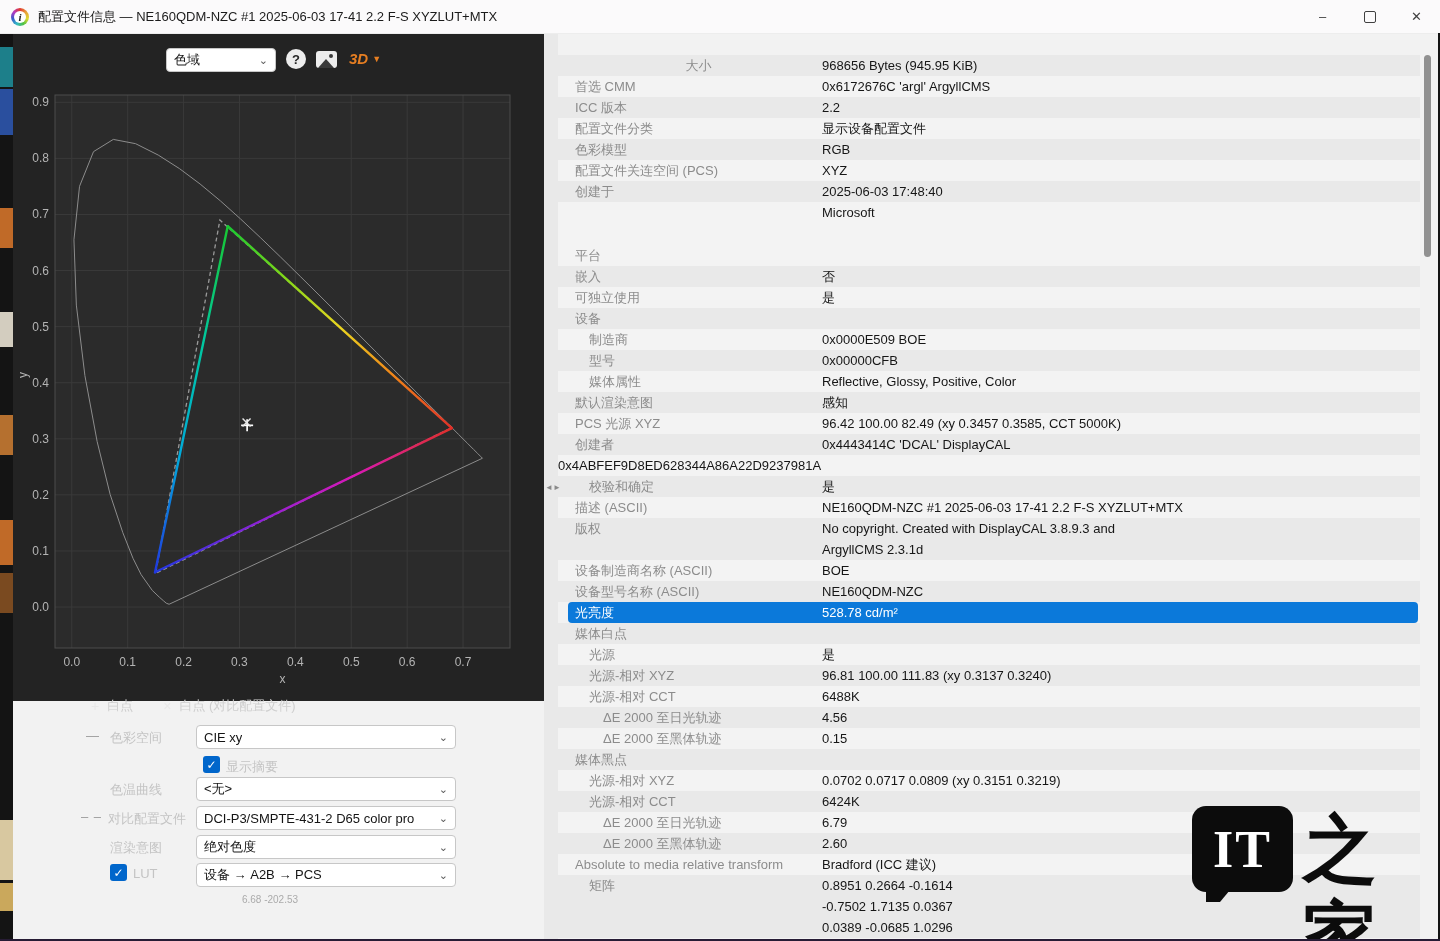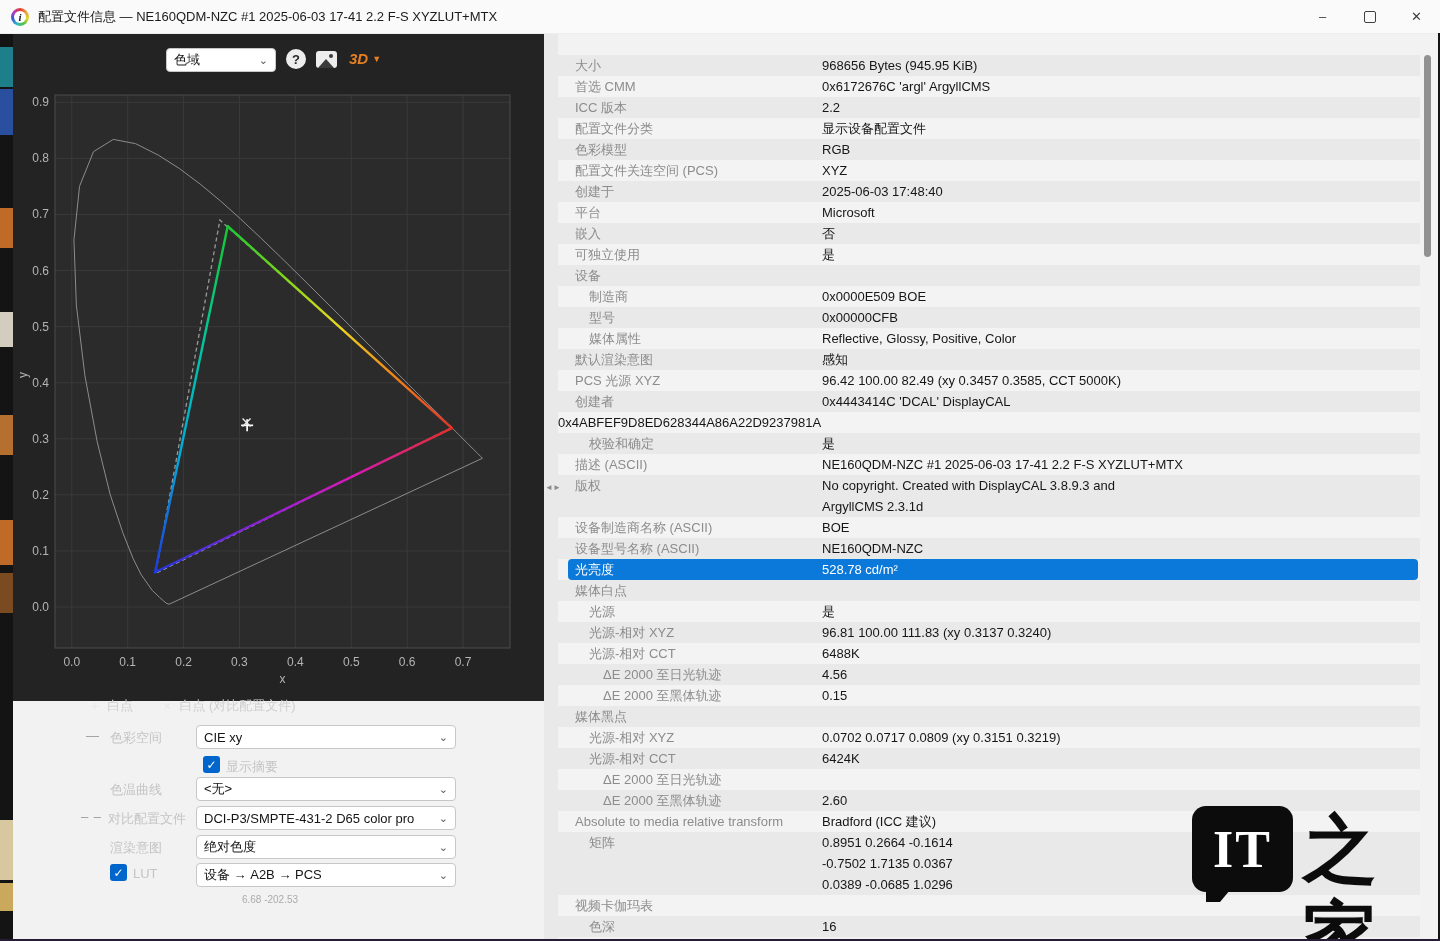--- a/index.html
+++ b/index.html
@@ -267,21 +267,21 @@
   <div class="status-line">6.68 -202.53</div>
 </div>
 
 <div class="splitter">
   <span class="grip">◄►</span>
 </div>
 
 <div class="right-panel">
   <div class="prop-list">
       <div class="prop-row">
-        <span class="lbl" style="padding-left: 17px;">大小</span>
+        <span class="lbl" style="padding-left: 17px; text-align: center;">大小</span>
         <span class="val">968656 Bytes (945.95 KiB)</span>
       </div>
       <div class="prop-row alt">
         <span class="lbl" style="padding-left: 17px;">首选 CMM</span>
         <span class="val">0x6172676C 'argl' ArgyllCMS</span>
       </div>
       <div class="prop-row">
         <span class="lbl" style="padding-left: 17px;">ICC 版本</span>
         <span class="val">2.2</span>
       </div>
@@ -295,21 +295,21 @@
       </div>
       <div class="prop-row alt">
         <span class="lbl" style="padding-left: 17px;">配置文件关连空间 (PCS)</span>
         <span class="val">XYZ</span>
       </div>
       <div class="prop-row">
         <span class="lbl" style="padding-left: 17px;">创建于</span>
         <span class="val">2025-06-03 17:48:40</span>
       </div>
       <div class="prop-row alt">
-        <span class="lbl" style="padding-left: 17px;">平台</span>
+        <span class="lbl" style="padding-left: 17px; margin-top: 43px;">平台</span>
         <span class="val">Microsoft</span>
       </div>
       <div class="prop-row">
         <span class="lbl" style="padding-left: 17px;">嵌入</span>
         <span class="val">否</span>
       </div>
       <div class="prop-row alt">
         <span class="lbl" style="padding-left: 17px;">可独立使用</span>
         <span class="val">是</span>
       </div>
@@ -400,20 +400,21 @@
       <div class="prop-row alt">
         <span class="lbl" style="padding-left: 31px;">光源-相对 XYZ</span>
         <span class="val">0.0702 0.0717 0.0809 (xy 0.3151 0.3219)</span>
       </div>
       <div class="prop-row">
         <span class="lbl" style="padding-left: 31px;">光源-相对 CCT</span>
         <span class="val">6424K</span>
       </div>
       <div class="prop-row alt">
         <span class="lbl" style="padding-left: 45px;">ΔE 2000 至日光轨迹</span>
+        <span class="val">6.79</span>
       </div>
       <div class="prop-row">
         <span class="lbl" style="padding-left: 45px;">ΔE 2000 至黑体轨迹</span>
         <span class="val">2.60</span>
       </div>
       <div class="prop-row alt">
         <span class="lbl" style="padding-left: 17px;">Absolute to media relative transform</span>
         <span class="val">Bradford (ICC 建议)</span>
       </div>
       <div class="prop-row">

